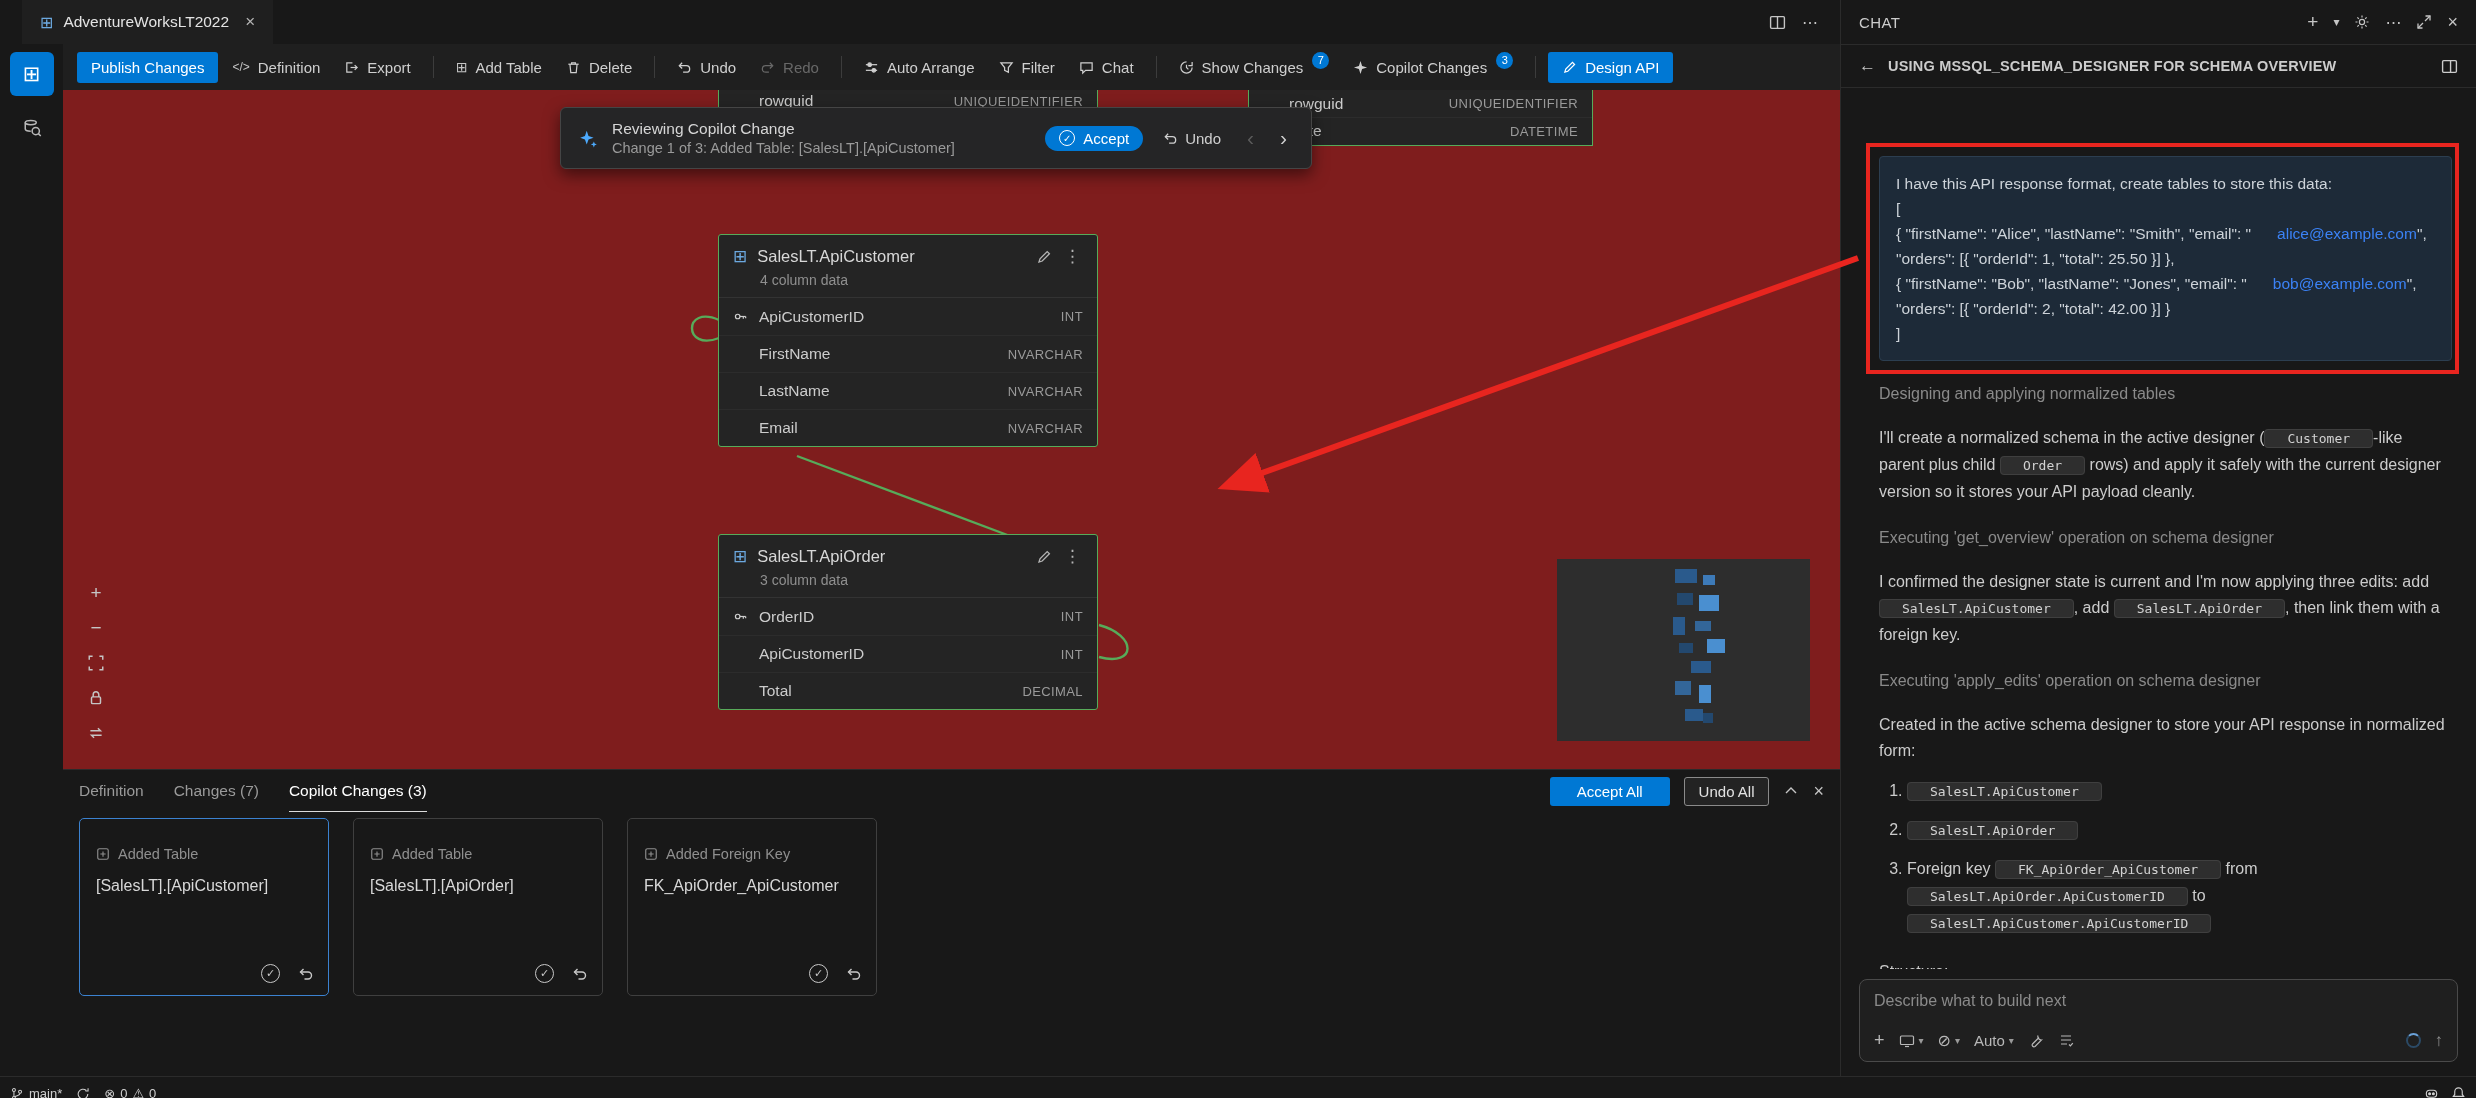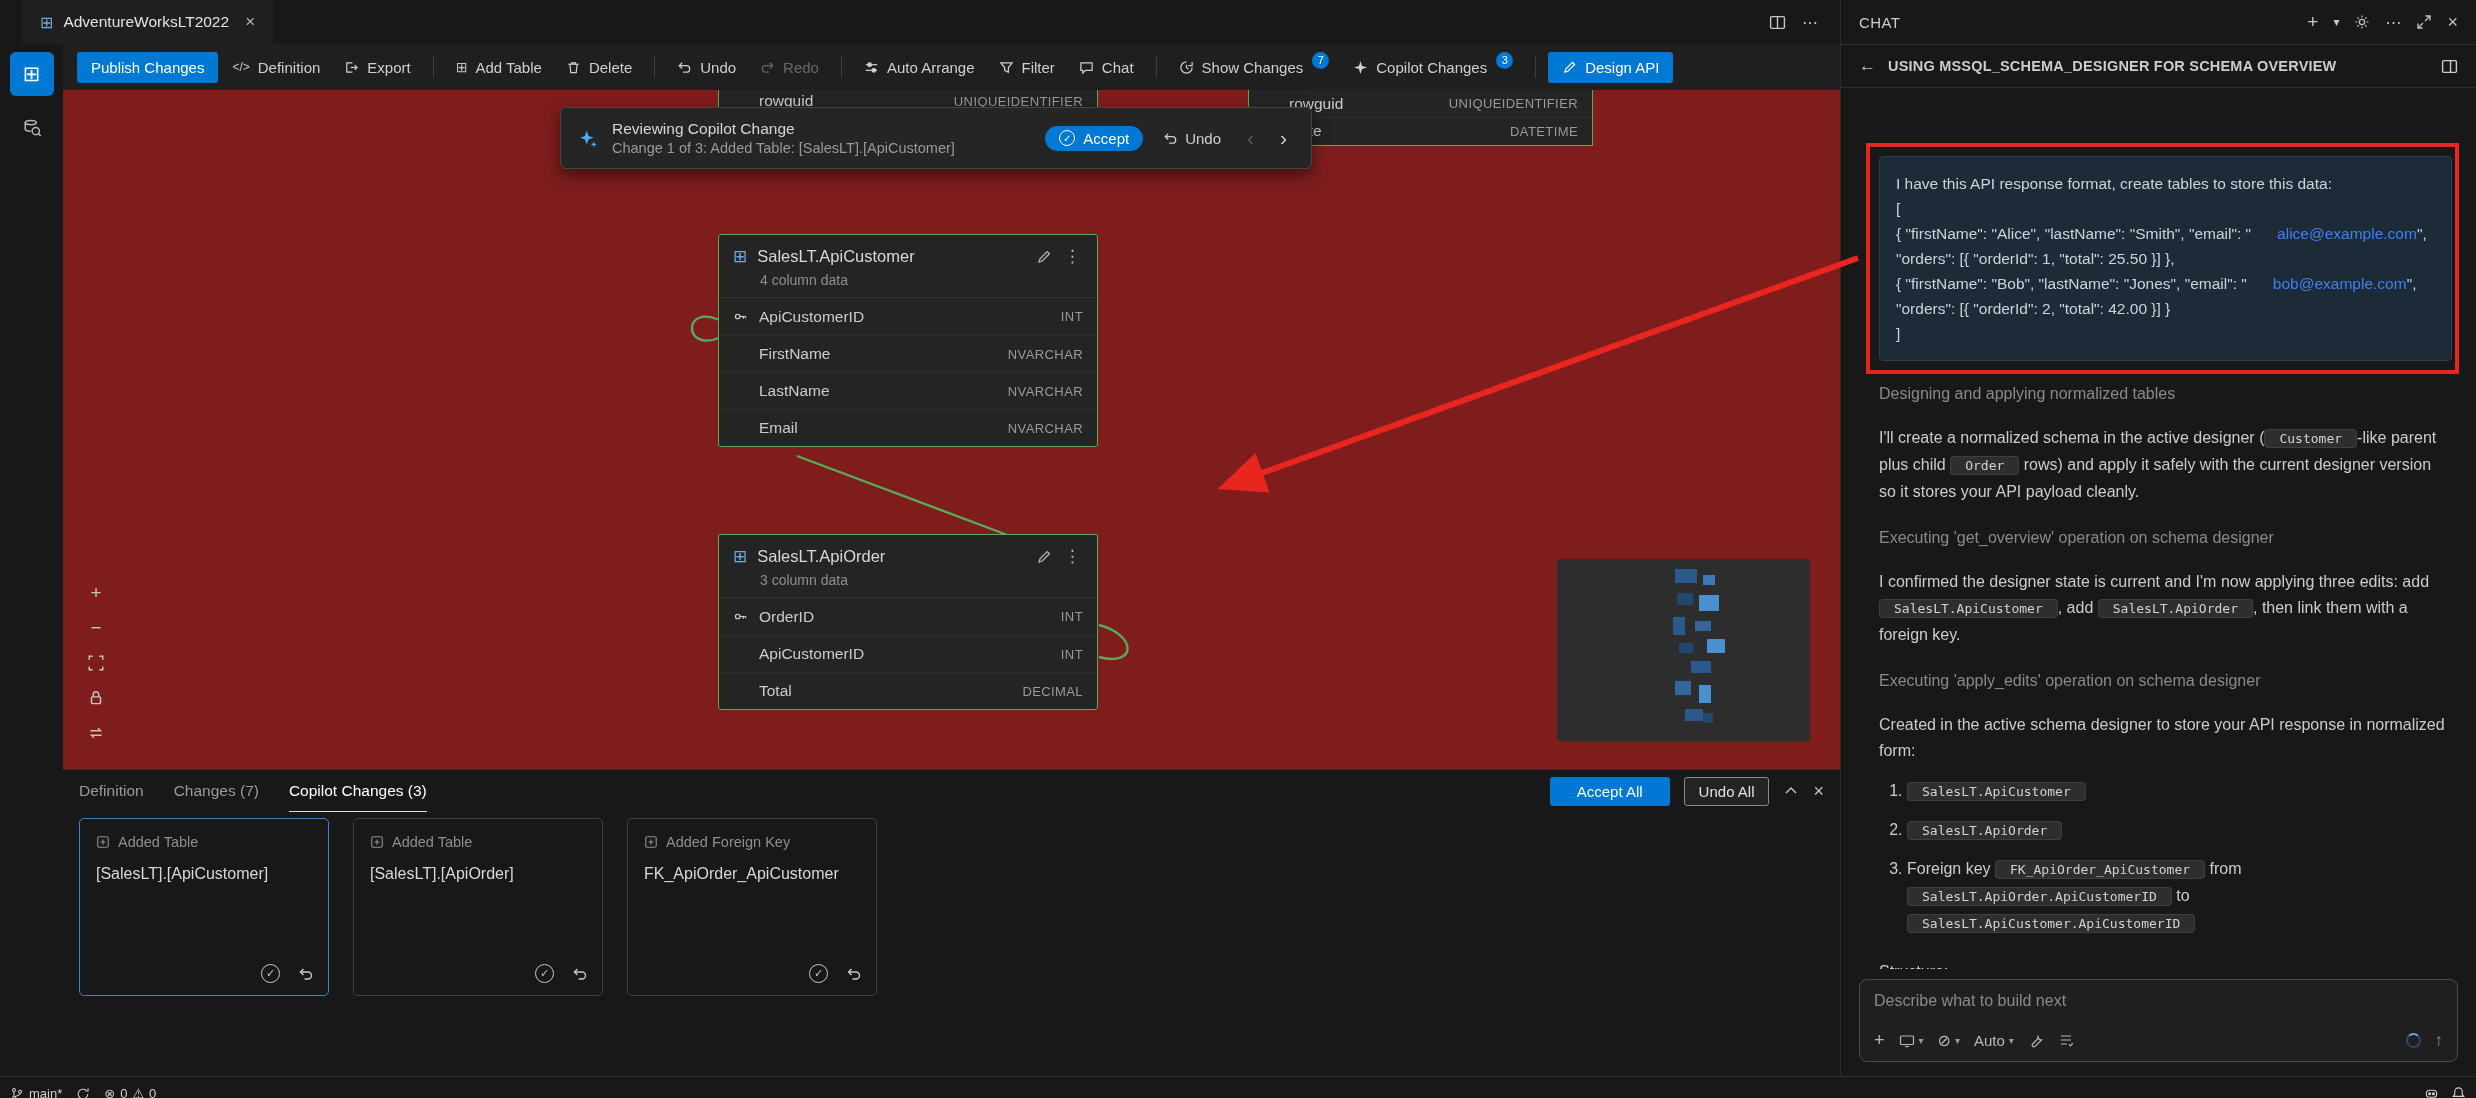--- a/index.html
+++ b/index.html
@@ -84,40 +84,40 @@
   .bp-top { height:42px; display:flex; align-items:center; }
   .bp-tabs { display:flex; gap:30px; height:100%; }
   .bp-tab { color:#9a9a9a; font-size:15.5px; display:flex; align-items:center; border-bottom:1.5px solid transparent; }
   .bp-tab.active { color:#ffffff; border-bottom-color:#dcdcdc; }
   .bp-actions { margin-left:auto; display:flex; align-items:center; gap:14px; color:#c5c5c5; }
   .btn-primary { background:#0078d4; color:#fff; padding:6px 27px; border-radius:3px; font-size:15px; }
   .btn-secondary { background:#232323; border:1px solid #8a8a8a; color:#e2e2e2; padding:5px 14px; border-radius:3px; font-size:15px; }
   .bp-cards { display:flex; gap:24px; margin-top:6px; }
   .bp-card { width:250px; height:178px; border:1px solid #3f3f3f; border-radius:5px; padding:15px 16px; position:relative; }
   .bp-card.selected { border:1.5px solid #3b82d0; }
-  .bp-kind { display:flex; align-items:center; gap:8px; color:#8f8f8f; font-size:14.5px; }
+  .bp-kind { display:flex; align-items:center; gap:8px; color:#8f8f8f; font-size:14.5px;margin-top:12px; }
   .bp-title { color:#d8d8d8; font-size:16px; margin-top:15px; }
   .bp-icons { position:absolute; right:14px; bottom:12px; display:flex; align-items:center; gap:18px; color:#c8c8c8; }
   .circle-check { width:19px; height:19px; border:1.4px solid currentColor; border-radius:50%; display:flex; align-items:center; justify-content:center; font-size:11px; }
 
   
   .chat-header { height:44px; display:flex; align-items:center; justify-content:space-between; padding:0 18px; }
   .chat-title { font-size:15px; color:#cccccc; letter-spacing:.4px; }
   .chat-icons { display:flex; align-items:center; gap:15px; color:#c5c5c5; }
   .chat-icons .gly { font-size:16px; }
   .chat-sub { height:44px; display:flex; align-items:center; gap:12px; padding:0 18px; border-top:1px solid #2b2b2b; border-bottom:1px solid #2b2b2b; }
   .chat-sub .gly { font-size:17px; color:#c5c5c5; }
   .chat-sub-title { flex:1; font-size:14.5px; font-weight:700; color:#cccccc; letter-spacing:.2px; }
   .chat-body { flex:1; overflow:hidden; padding:16px 24px 0 38px; }
 
   .msg-wrap { position:relative; margin-top:52px; }
   .msg { background:#1d2a38; border:1px solid #2c3e50; border-radius:4px; padding:14px 16px; font-size:15.5px; line-height:25px; color:#cdd3d9; }
   .red-rect { position:absolute; left:-13px; top:-13px; right:-7px; bottom:-13px; border:4px solid #e8251f; z-index:10; pointer-events:none; }
   .seg-link { color:#3b82f6;margin-left:26px; }
-  .seg-code { font-family:"DejaVu Sans Mono",monospace; font-size:13px; background:#2e2e2e; border:1px solid #3f3f3f; border-radius:4px; padding:1px 14px; color:#d2d2d2; white-space:nowrap; }
+  .seg-code { font-family:"DejaVu Sans Mono",monospace; font-size:13px; background:#2e2e2e; border:1px solid #3f3f3f; border-radius:4px; padding:1px 22px; color:#d2d2d2; white-space:nowrap; }
 
   .progress { color:#8a8a8a; font-size:16px; margin-top:24px; }
   .para { color:#cccccc; font-size:16px; line-height:26px; margin-top:22px; }
   .chat-ol { margin:14px 0 0 6px; padding-left:22px; }
   .chat-ol li, .chat-ul li { margin-bottom:12px; font-size:16px; line-height:26px; color:#cccccc; }
 
   .chat-input { margin:10px 18px 14px 18px; border:1px solid #4a4a4a; border-radius:8px; background:#1f1f1f; padding:12px 14px 10px; flex:none; }
   .ci-input { width:100%; background:transparent; border:none; outline:none; color:#cccccc; font-size:16px; font-family:"Liberation Sans",sans-serif; }
   .ci-input::placeholder { color:#8a8a8a; }
   .ci-row { display:flex; align-items:center; gap:14px; color:#b8b8b8; margin-top:20px; font-size:15px; }

